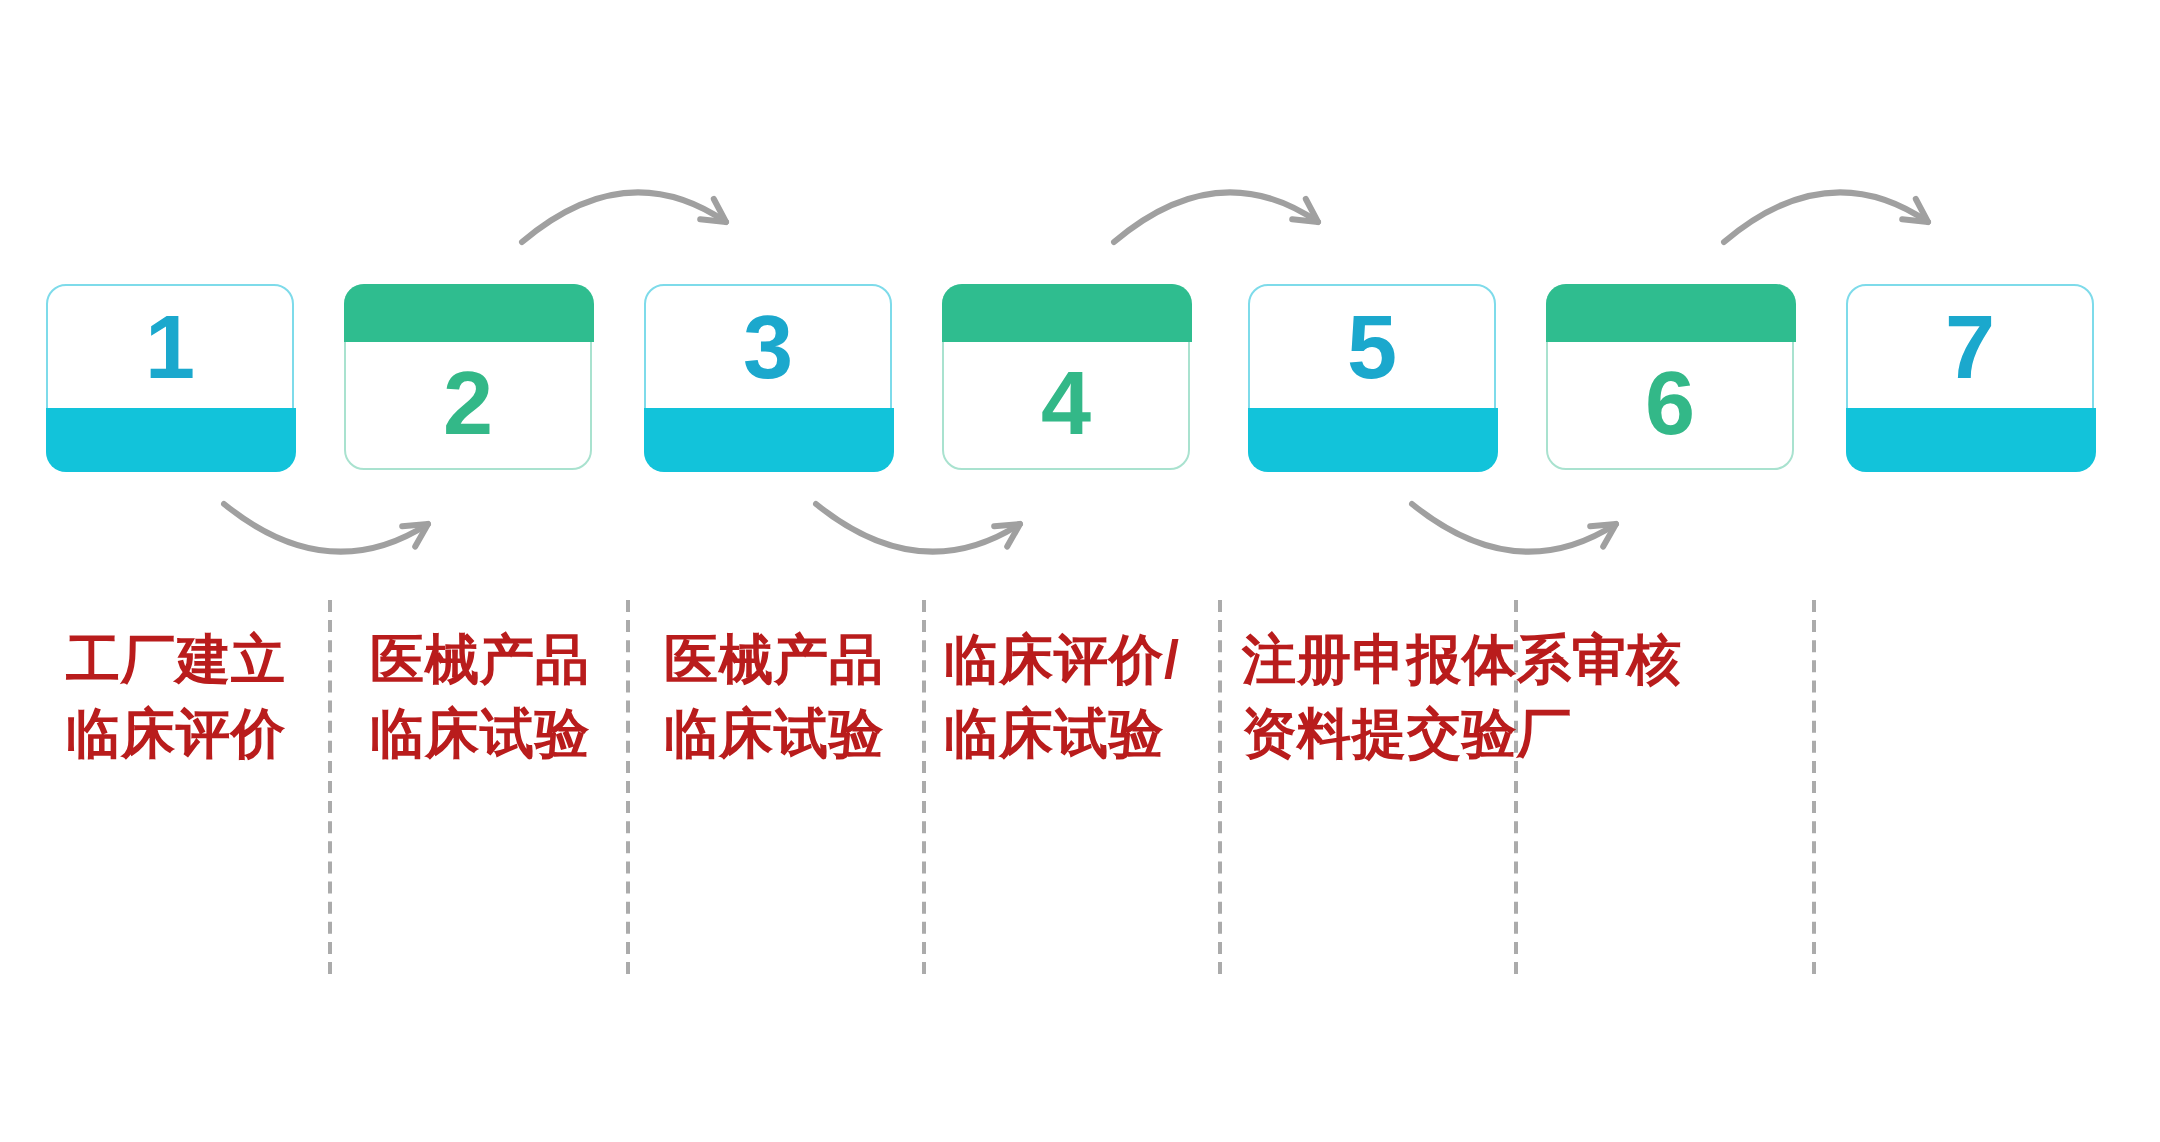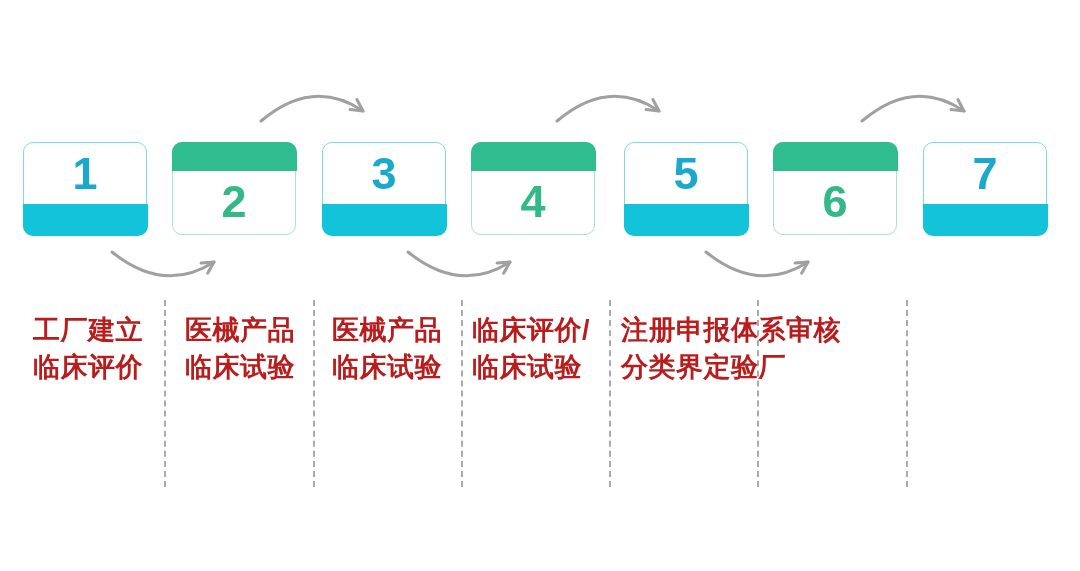--- a/index.html
+++ b/index.html
@@ -119,21 +119,21 @@
   <div class="step-label" style="left:332px">
     <div>医械产品</div>
     <div>临床试验</div>
   </div>
   <div class="step-label" style="left:472px">
     <div>临床评价/</div>
     <div>临床试验</div>
   </div>
   <div class="step-label" style="left:621px">
     <div>注册申报</div>
-    <div>分类界定</div>
+    <div>资料提交</div>
   </div>
   <div class="step-label" style="left:731px">
     <div>体系审核</div>
     <div>验厂</div>
   </div>
   <div class="step-label" style="left:923px">
   </div>
 
 </div>
 

